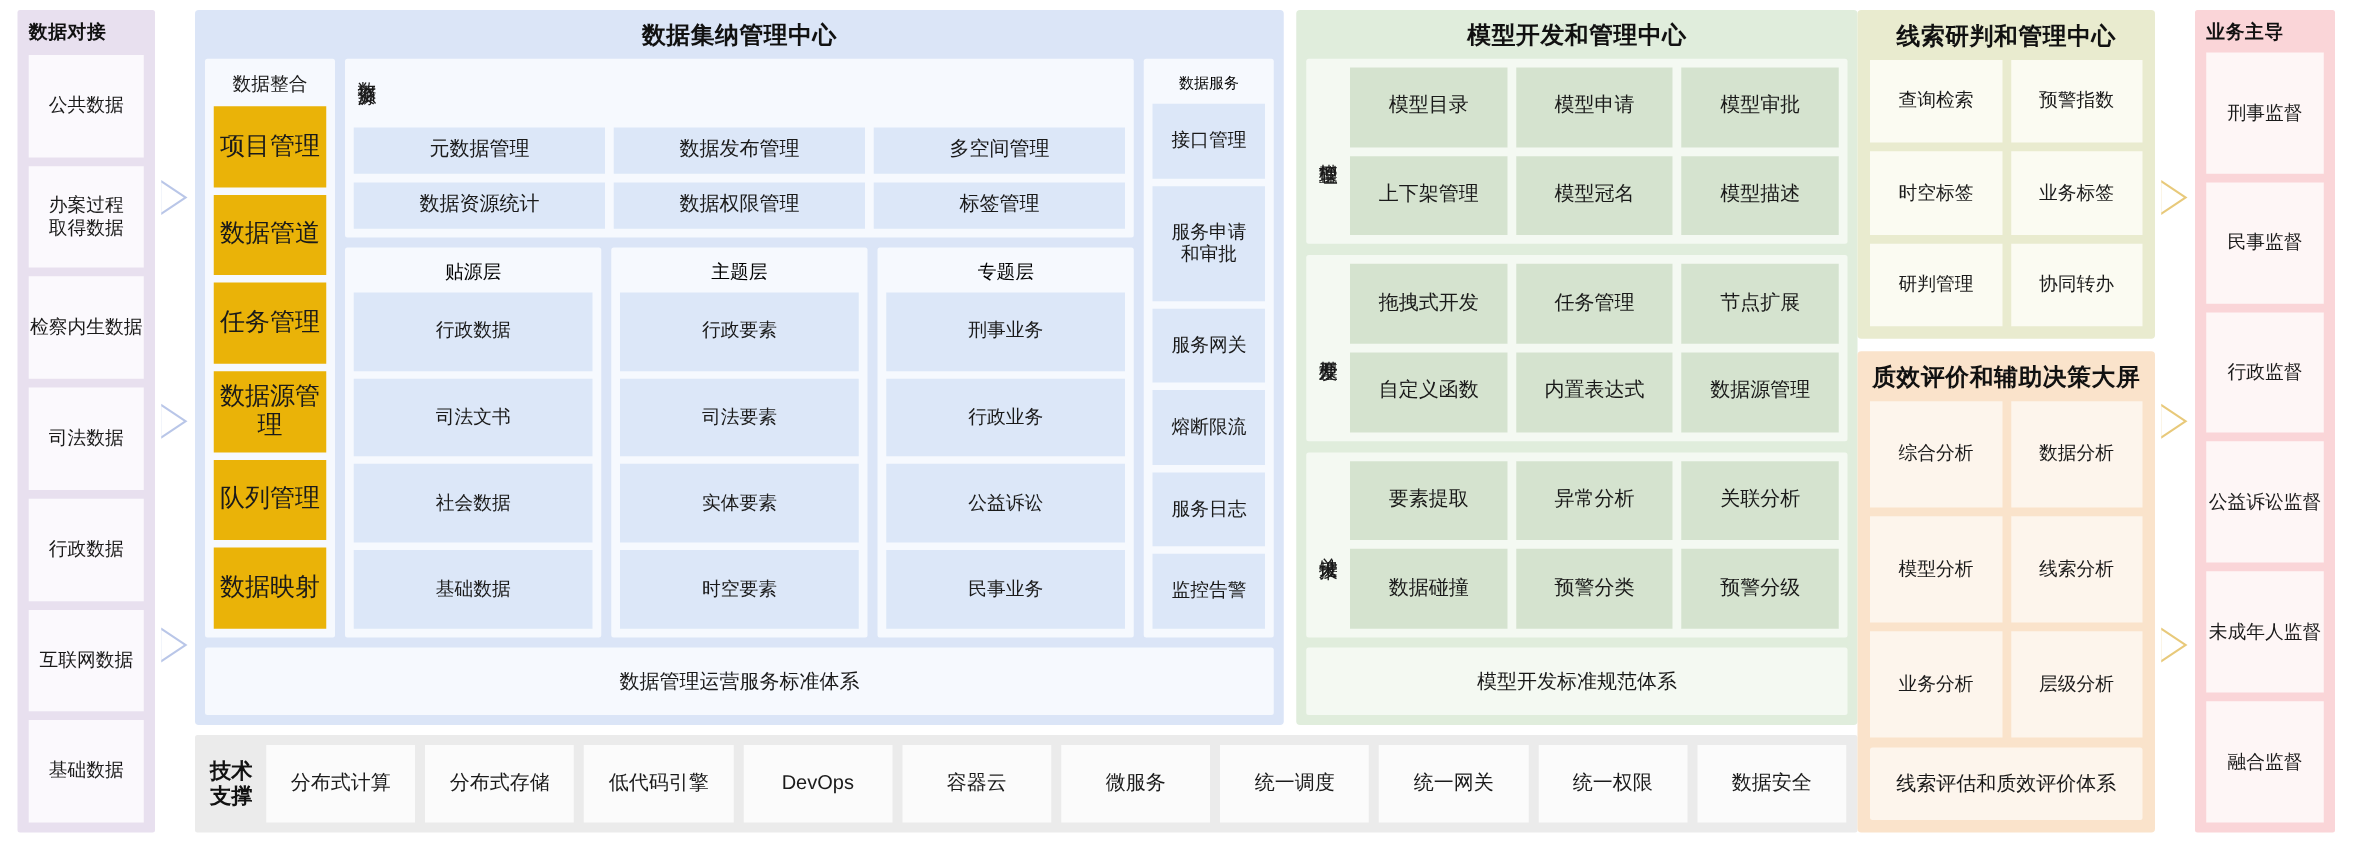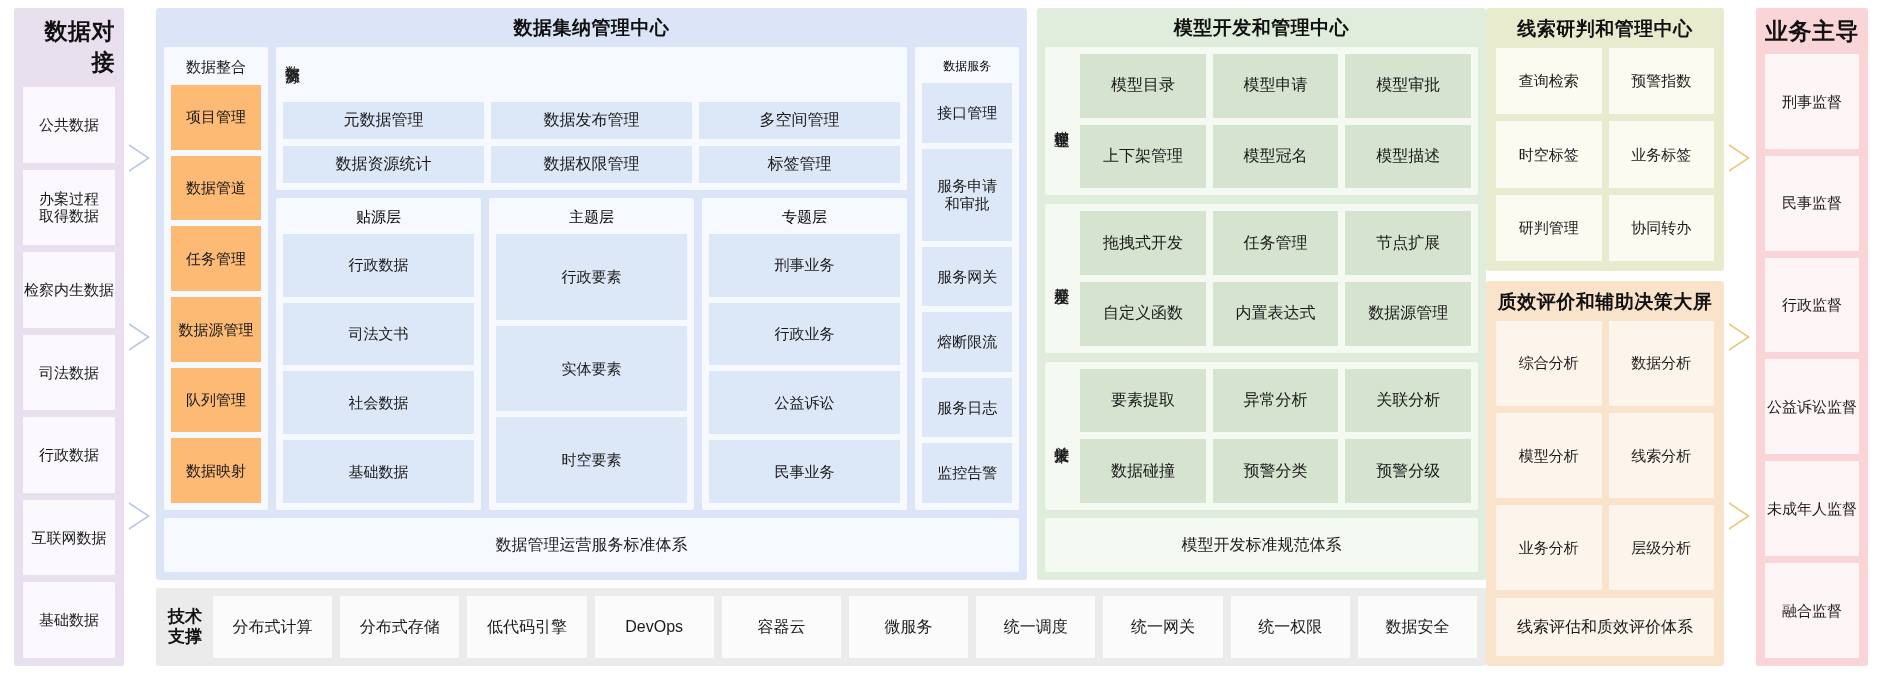--- a/index.html
+++ b/index.html
@@ -11,22 +11,22 @@
   }
   .canvas { position: relative; width: 1882px; height: 674px; display: flex; }
 
   
   .tile {
     display: flex; align-items: center; justify-content: center;
     text-align: center; line-height: 1.18;
     font-size: 16px; color: #1a1a1a; white-space: pre-line;
   }
   .col-title {
-    font-size: 23px; font-weight: bold; color: #111;
-    text-align: right; letter-spacing: .5px;
+    font-size: 15px; font-weight: bold; color: #111;
+    text-align: left; letter-spacing: .5px;
   }
   .sect-title {
     font-size: 19px; font-weight: bold; color: #111;
     text-align: center; letter-spacing: .5px;
   }
 
   
   .left-col {
     width: 110px; margin: 8px 0 8px 14px;
     background: #e8e0ef; border-radius: 2px;
@@ -66,21 +66,21 @@
   .panel { border-radius: 3px; padding: 7px 8px 8px; display: flex; flex-direction: column; }
   .panel.blue   { background: #dbe5f7; }
   .panel.green  { background: #e0eddc; }
 
   .blue .panel-body { display: flex; flex: 1; gap: 8px; margin-top: 6px; }
   .white-box { background: #f6f9fe; border-radius: 2px; padding: 7px; display: flex; flex-direction: column; }
 
   
   .dc-integrate { width: 104px; gap: 6px; }
   .dc-integrate .hd { font-size: 15px; text-align: center; padding: 4px 0 2px; color: #1a1a1a; }
-  .dc-integrate .tile { background: #fdba74; flex: 1 1 0; font-size: 15px; }
+  .dc-integrate .tile { background: #eab308; flex: 1 1 0; font-size: 20px; }
 
   
   .dc-mid { flex: 1; display: flex; flex-direction: column; gap: 8px; }
   .dc-res { display: flex; gap: 8px; }
   .side-label {
     writing-mode: vertical-rl; text-orientation: upright;
     font-size: 15px; letter-spacing: 1px; color: #1a1a1a;
     display: flex; align-items: center; justify-content: center;
     width: 20px; flex: none; line-height: 1;
   }
@@ -208,20 +208,21 @@
               <div class="white-box layer-col">
                 <div class="hd">贴源层</div>
                 <div class="tile">行政数据</div>
                 <div class="tile">司法文书</div>
                 <div class="tile">社会数据</div>
                 <div class="tile">基础数据</div>
               </div>
               <div class="white-box layer-col">
                 <div class="hd">主题层</div>
                 <div class="tile">行政要素</div>
+                <div class="tile">司法要素</div>
                 <div class="tile">实体要素</div>
                 <div class="tile">时空要素</div>
               </div>
               <div class="white-box layer-col">
                 <div class="hd">专题层</div>
                 <div class="tile">刑事业务</div>
                 <div class="tile">行政业务</div>
                 <div class="tile">公益诉讼</div>
                 <div class="tile">民事业务</div>
               </div>

